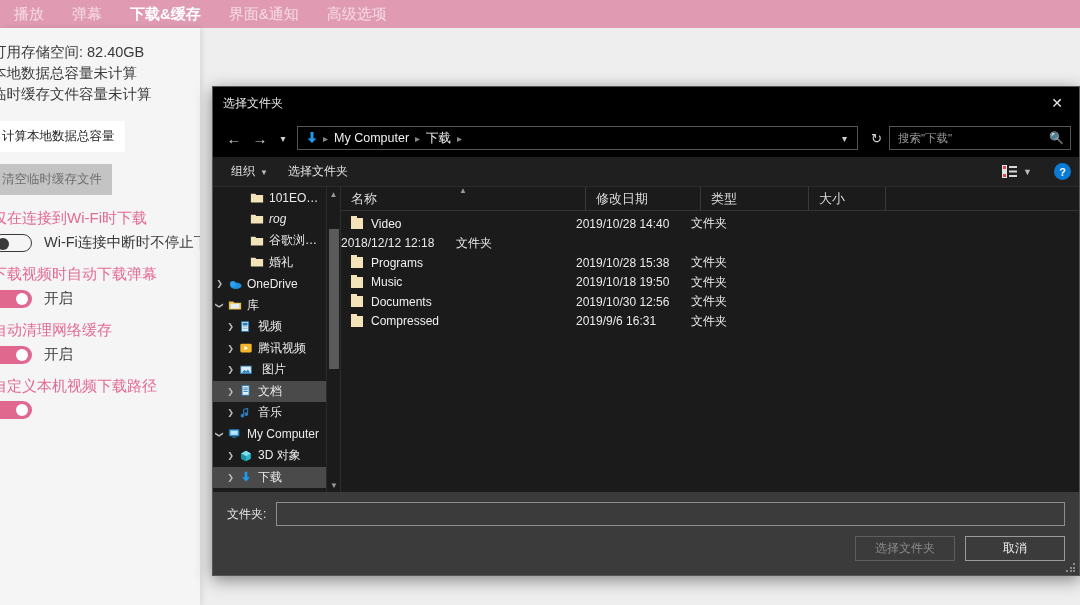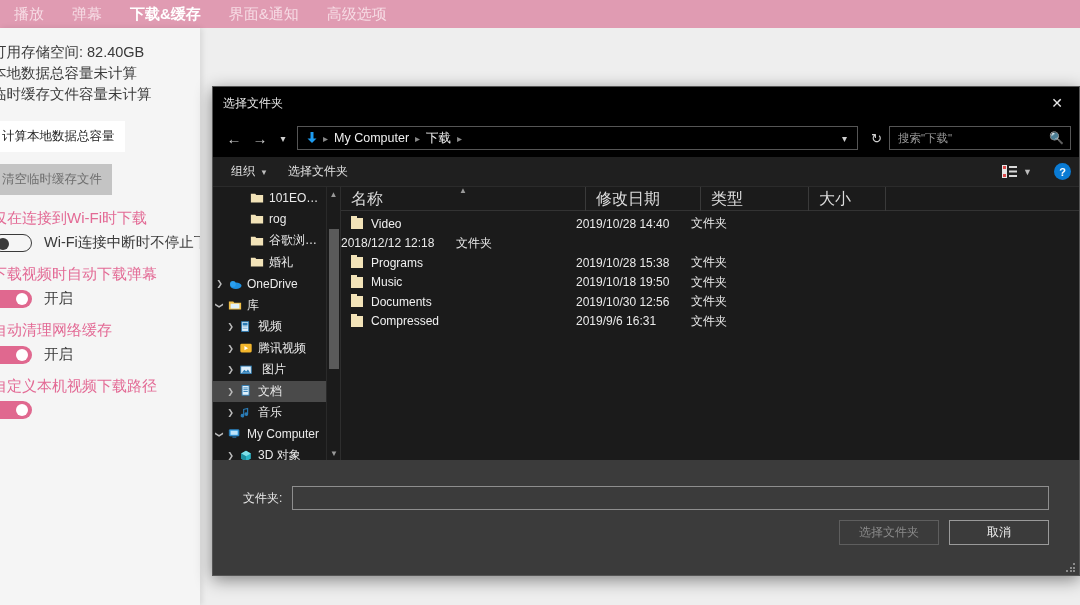--- a/index.html
+++ b/index.html
@@ -172,21 +172,21 @@
     position: absolute; left: 2px; width: 10px; top: 42px; height: 140px;
     background: #5a5a5a; cursor: pointer;
   }
 
   #list-pane { flex: 1 1 auto; display: flex; flex-direction: column; min-width: 0; background: #1b1b1b; }
   #col-head {
     height: 24px; flex: 0 0 auto; display: flex; align-items: center;
     border-bottom: 1px solid #333; position: relative;
   }
   .col {
-    font-size: 16px; color: #dcdcdc; padding-left: 10px;
+    font-size: 13px; color: #dcdcdc; padding-left: 10px;
     height: 24px; line-height: 24px; flex: 0 0 auto;
     border-right: 1px solid #3a3a3a; cursor: pointer; white-space: nowrap;
   }
   #sort-mark {
     position: absolute; left: 118px; top: -1px;
     color: #9a9a9a; font-size: 8px;
   }
   #rows { flex: 1 1 auto; overflow: hidden; padding-top: 3px; }
   .frow { height: 19.5px; display: flex; align-items: center; font-size: 12px; cursor: pointer; }
   .fname { display: flex; align-items: center; flex: 0 0 auto; width: 235px; padding-left: 10px; color: #f0f0f0; }
@@ -196,21 +196,21 @@
 
   .folder-ico {
     width: 12px; height: 11px; background: #f2e3b8;
     margin-right: 8px; flex: 0 0 auto; position: relative;
   }
   .folder-ico::before {
     content: ''; position: absolute; left: 0; top: -2px;
     width: 6px; height: 2px; background: #f2e3b8;
   }
 
-  #footer { flex: 0 0 auto; background: #3b3b3b; padding: 16px; }
+  #footer { flex: 0 0 auto; background: #3b3b3b; padding: 0; }
   #folder-row { display: flex; align-items: center; height: 44px; padding: 0 14px; }
   #folder-label { font-size: 12px; color: #e8e8e8; margin-right: 10px; white-space: nowrap; }
   #folder-input {
     flex: 1 1 auto; height: 24px; background: #3b3b3b;
     border: 1px solid #8e8e8e; outline: none;
     color: #fff; font-size: 12px; padding: 0 6px; font-family: inherit;
   }
   #btn-row { display: flex; justify-content: flex-end; align-items: center; gap: 10px; padding: 0 14px 14px 0; }
   .dlg-btn {
     width: 100px; height: 25px; font-size: 12px;
@@ -350,21 +350,21 @@
             </span>
             <span class="tlabel" style="margin-left: 4px;">101EOS5D</span>
           </div>
           <div class="tree-row" style="padding-left: 22px;">
             <span class="tw"></span>
             <span class="ticon">
               <svg width="14" height="14" viewBox="0 0 16 16">
                 <path d="M1 3h5l1.2 1.6H15V13H1z" fill="#f2e3b8"></path>
               </svg>
             </span>
-            <span class="tlabel" style="margin-left: 4px;">rog</span>
+            <span class="tlabel" style="margin-left: 4px; font-style: italic;">rog</span>
           </div>
           <div class="tree-row" style="padding-left: 22px;">
             <span class="tw"></span>
             <span class="ticon">
               <svg width="14" height="14" viewBox="0 0 16 16">
                 <path d="M1 3h5l1.2 1.6H15V13H1z" fill="#f2e3b8"></path>
               </svg>
             </span>
             <span class="tlabel" style="margin-left: 4px;">谷歌浏览器下载</span>
           </div>

